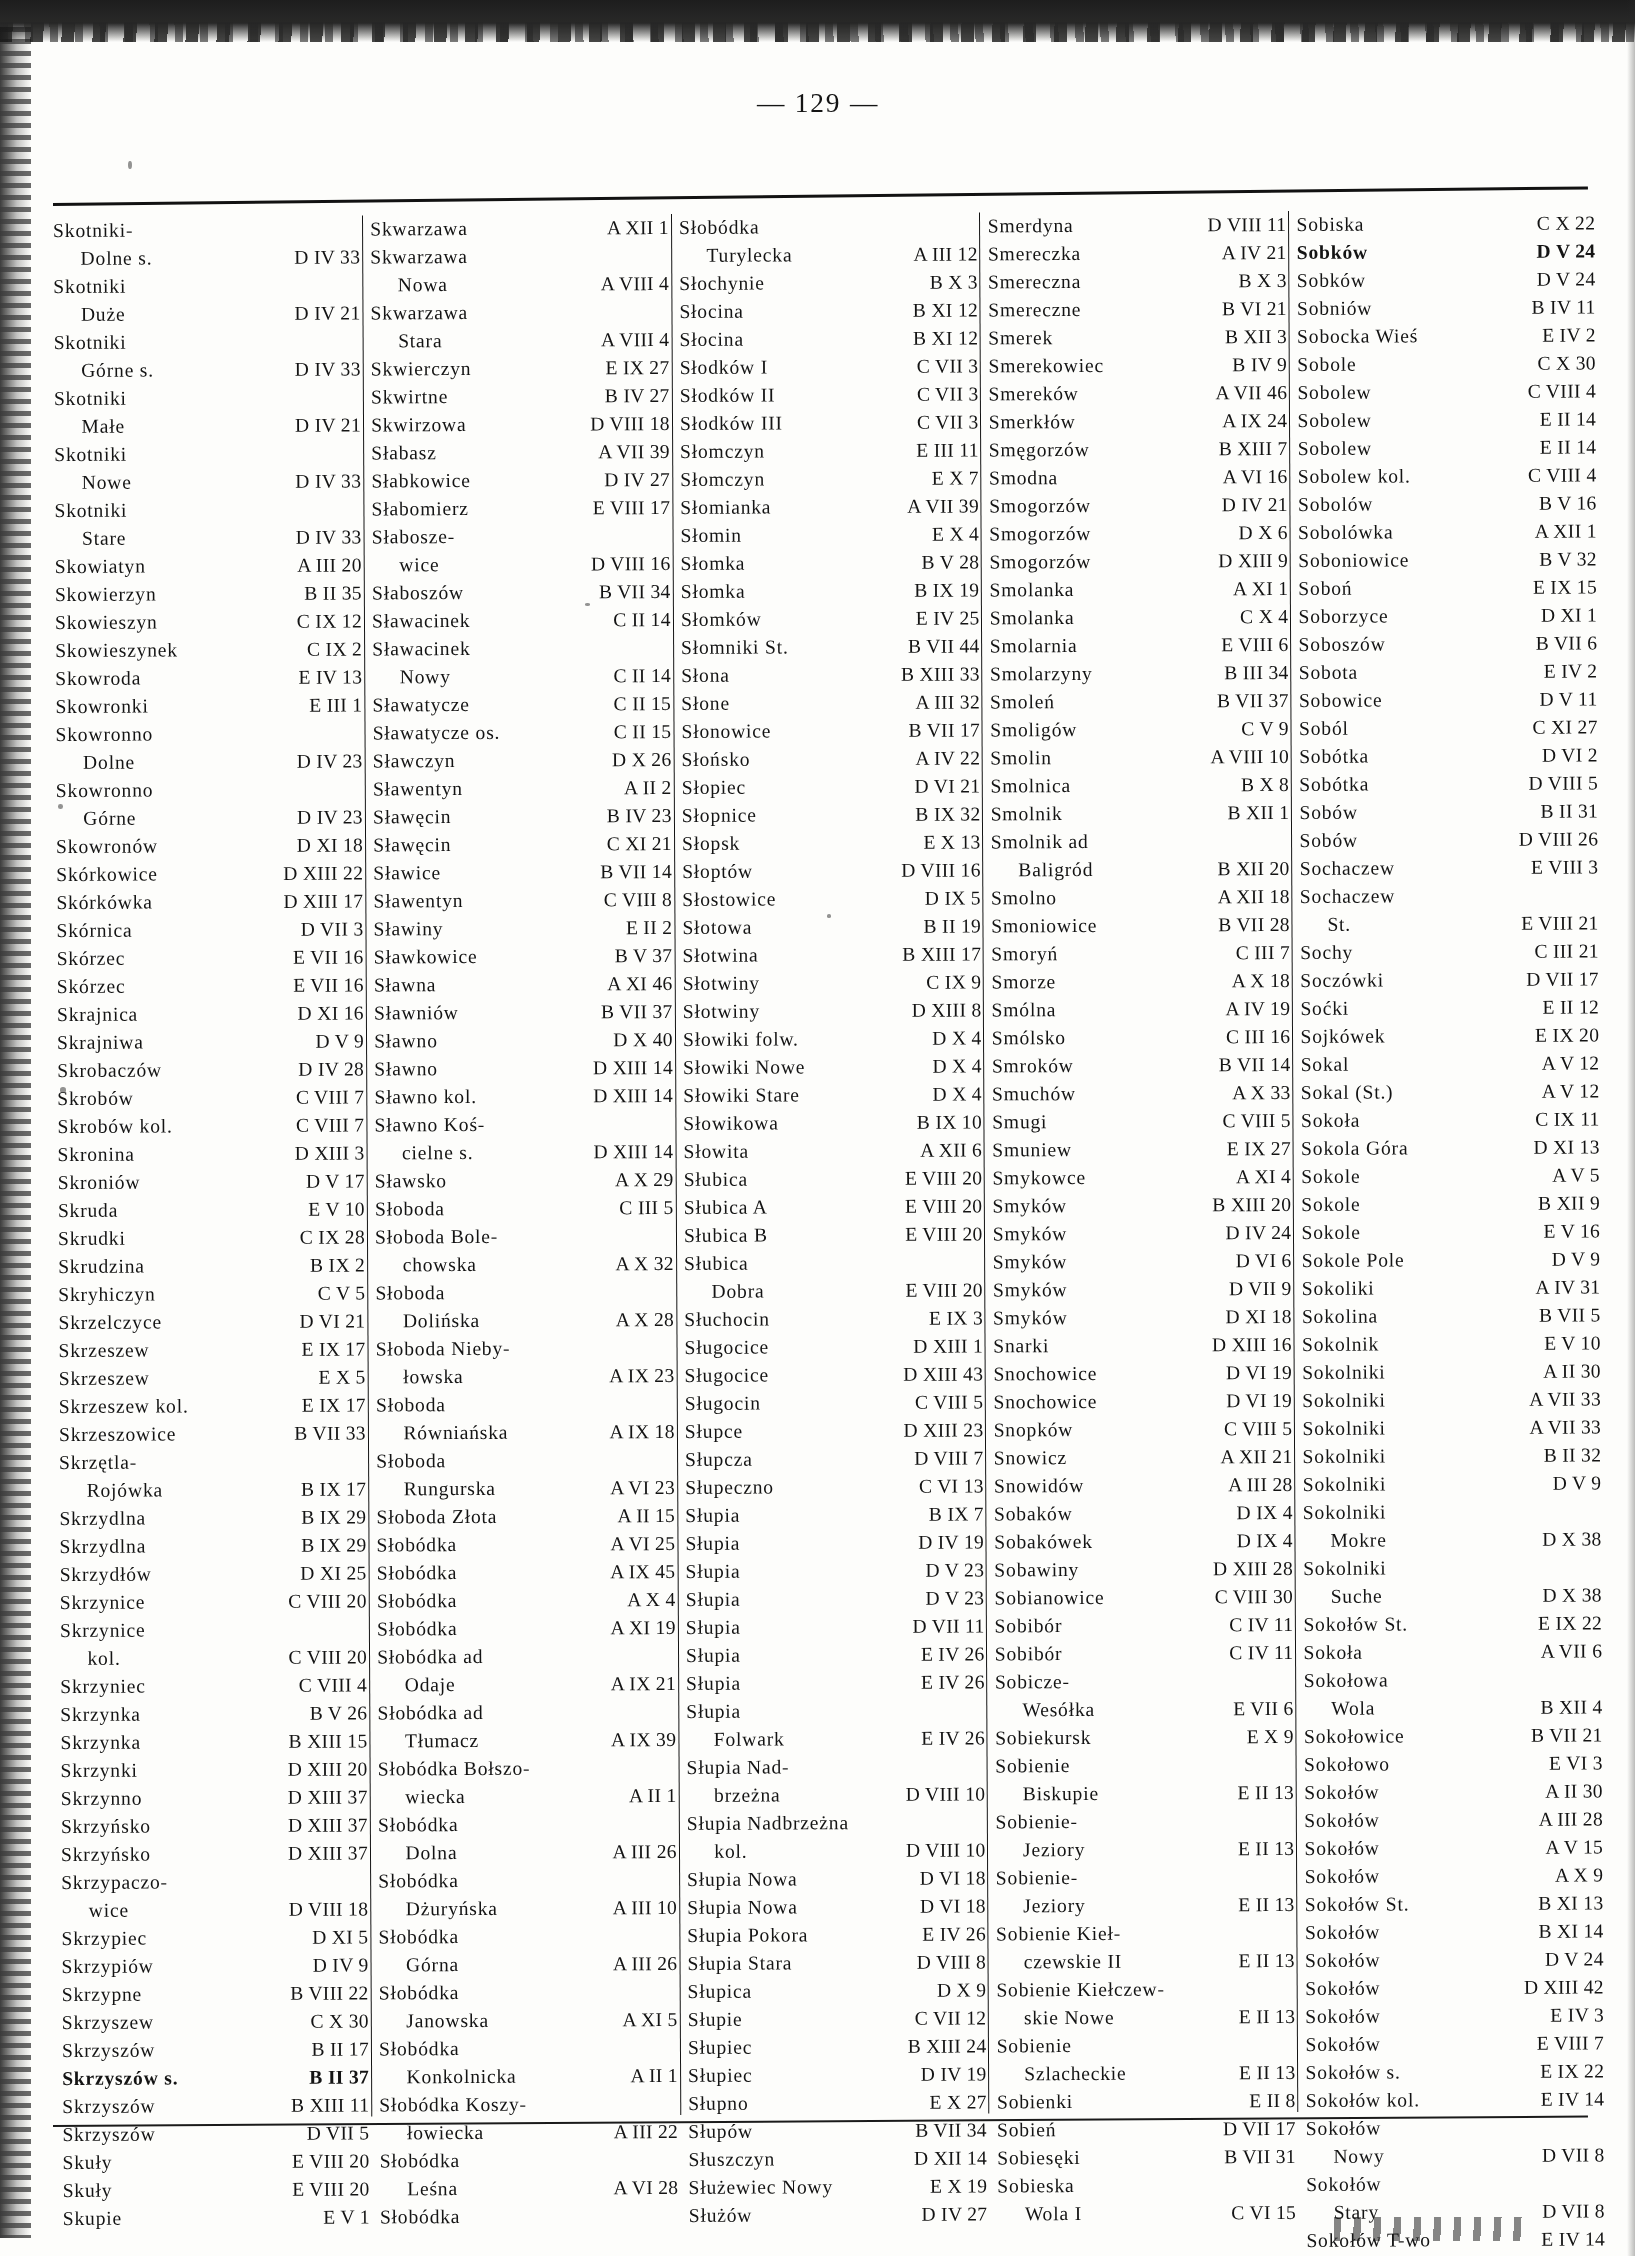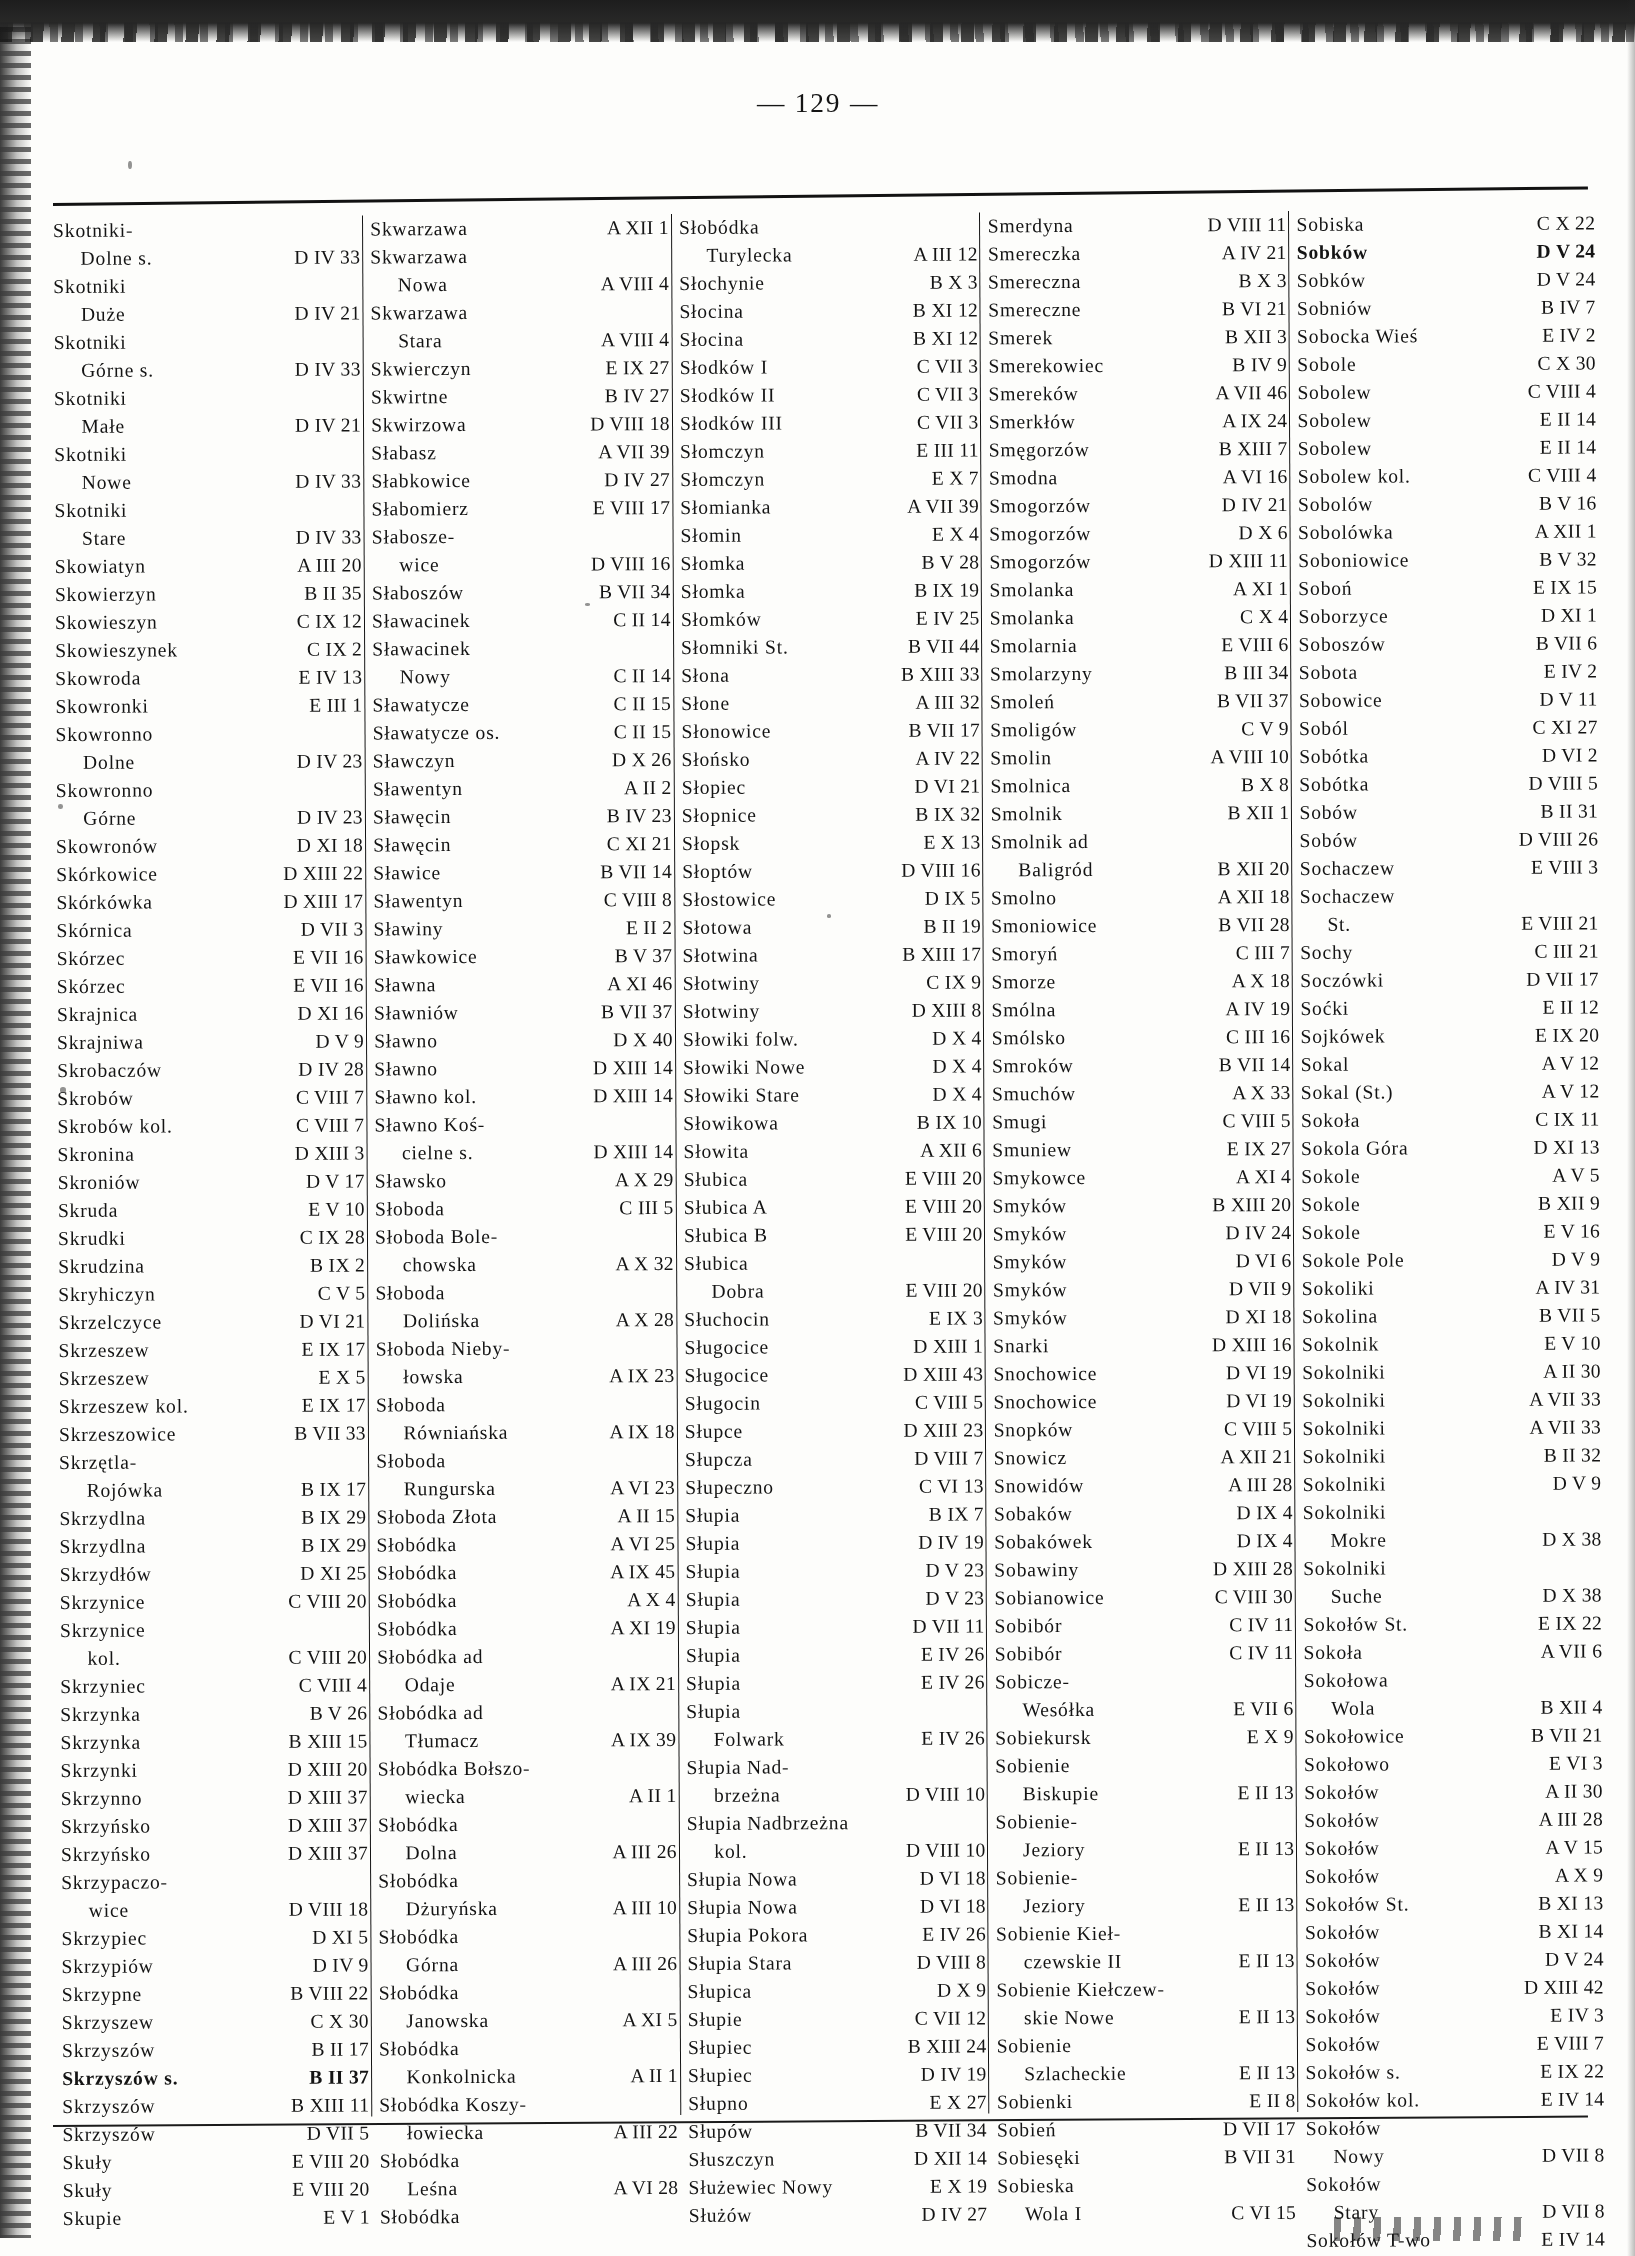--- a/index.html
+++ b/index.html
@@ -1092,21 +1092,21 @@
         <div class="entry">
           <span class="nm">Smogorzów</span>
           <span class="cd">D IV 21</span>
         </div>
         <div class="entry">
           <span class="nm">Smogorzów</span>
           <span class="cd">D X 6</span>
         </div>
         <div class="entry">
           <span class="nm">Smogorzów</span>
-          <span class="cd">D XIII 11</span>
+          <span class="cd">D XIII 9</span>
         </div>
         <div class="entry">
           <span class="nm">Smolanka</span>
           <span class="cd">A XI 1</span>
         </div>
         <div class="entry">
           <span class="nm">Smolanka</span>
           <span class="cd">C X 4</span>
         </div>
         <div class="entry">
@@ -1346,21 +1346,21 @@
         <div class="entry bold">
           <span class="nm">Sobków</span>
           <span class="cd">D V 24</span>
         </div>
         <div class="entry">
           <span class="nm">Sobków</span>
           <span class="cd">D V 24</span>
         </div>
         <div class="entry">
           <span class="nm">Sobniów</span>
-          <span class="cd">B IV 7</span>
+          <span class="cd">B IV 11</span>
         </div>
         <div class="entry">
           <span class="nm">Sobocka Wieś</span>
           <span class="cd">E IV 2</span>
         </div>
         <div class="entry">
           <span class="nm">Sobole</span>
           <span class="cd">C X 30</span>
         </div>
         <div class="entry">

